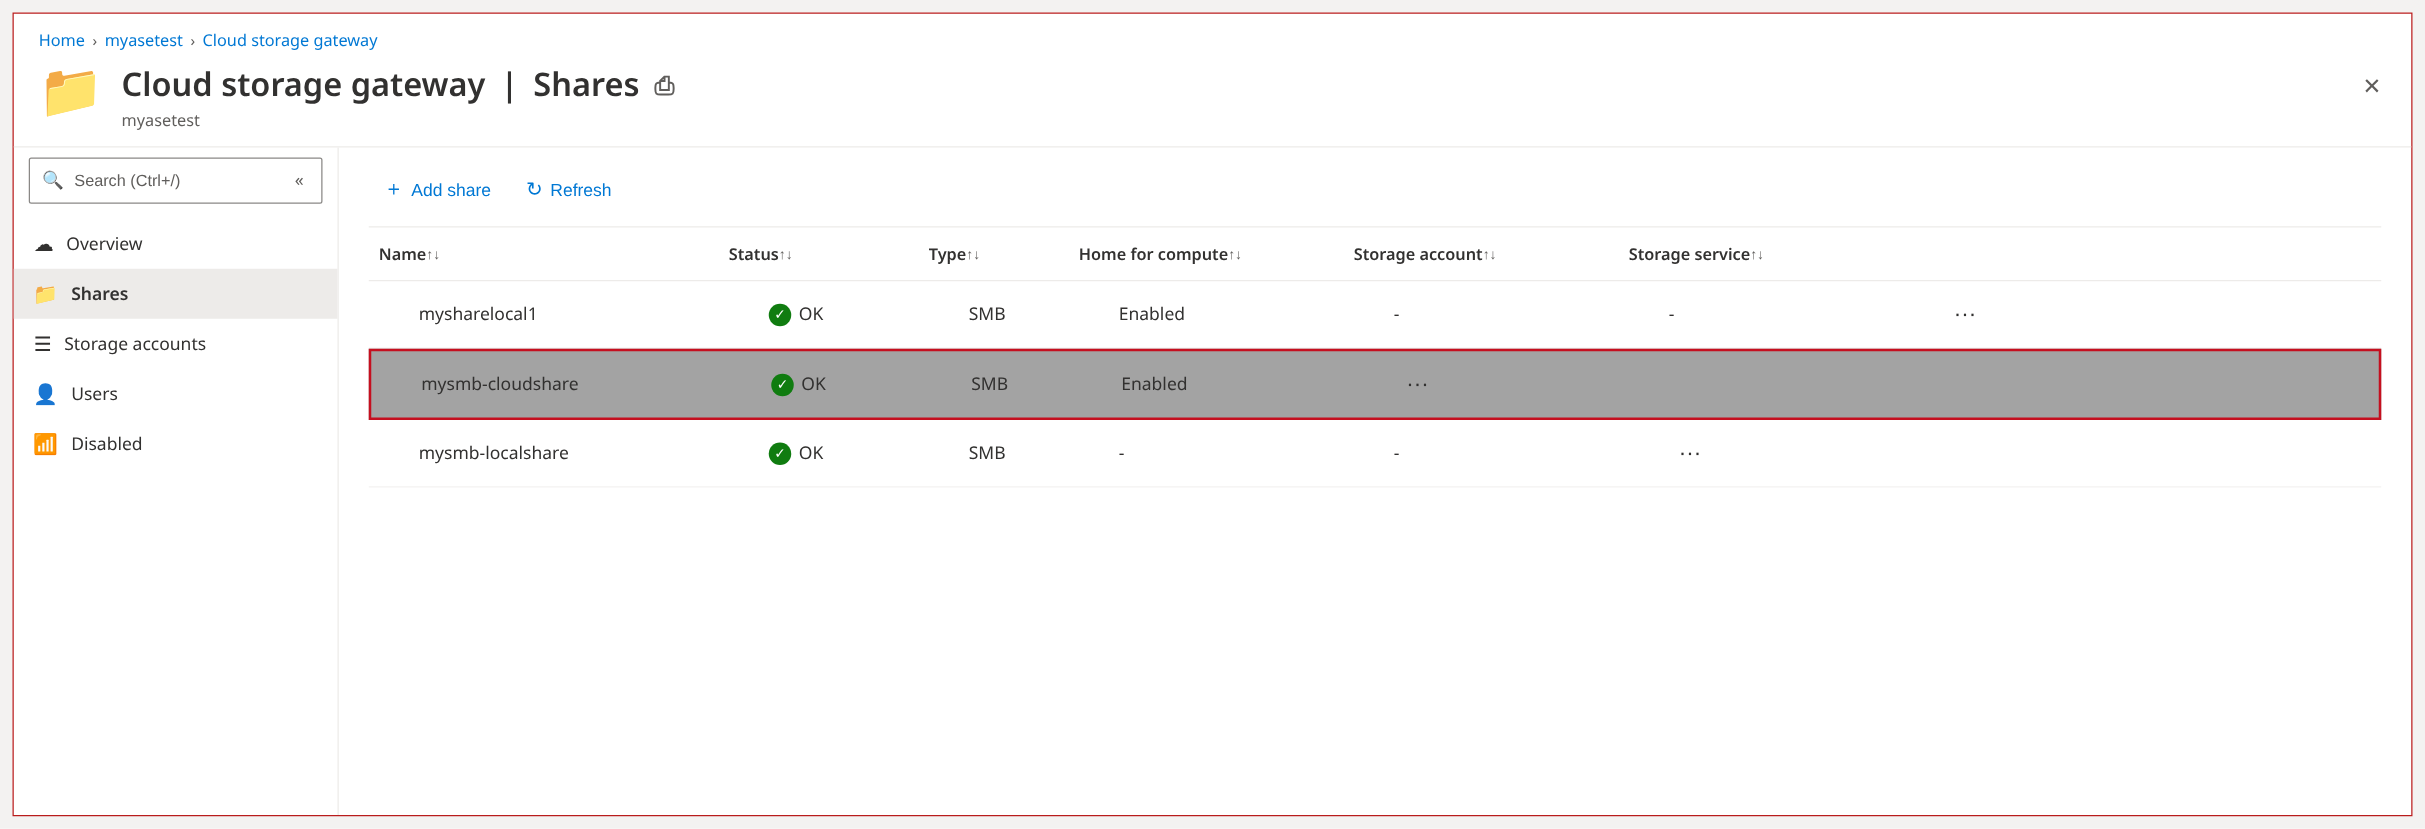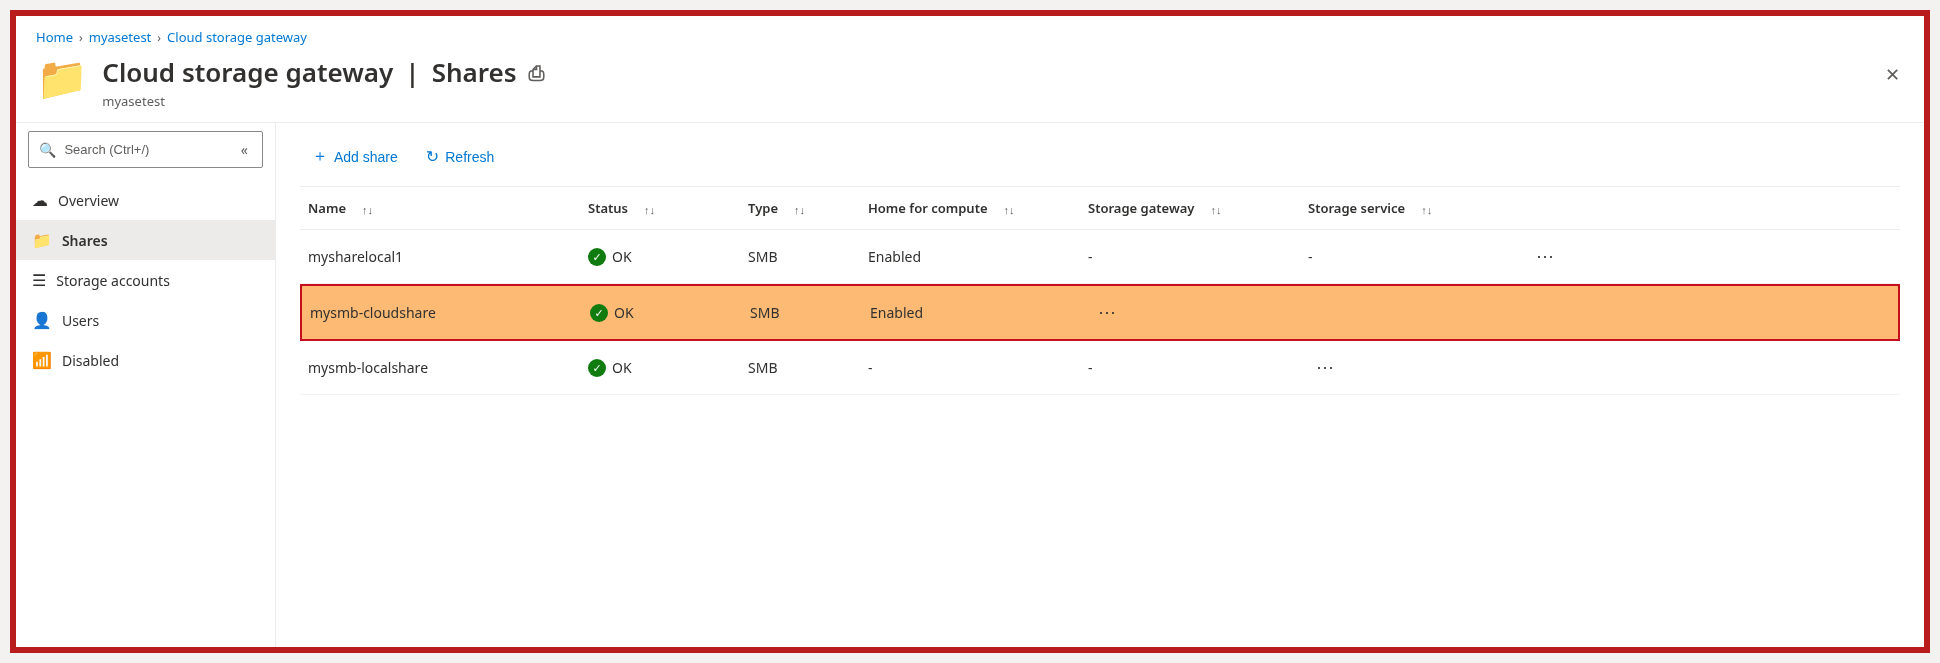--- a/index.html
+++ b/index.html
@@ -7,21 +7,21 @@
       font-family: 'Segoe UI', system-ui, -apple-system, sans-serif;
       font-size: 14px;
       background: #f3f2f1;
       color: #323130;
       width: 1940px;
       min-height: 663px;
     }
     .main-container {
       background: #ffffff;
       margin: 10px;
-      border: 6px solid #b91c1c;
+      border: 1px solid #b91c1c;
       display: flex;
       flex-direction: column;
       min-height: 643px;
     }
     .breadcrumb-bar {
       padding: 12px 20px 0 20px;
       display: flex;
       align-items: center;
       gap: 6px;
       font-size: 13px;
@@ -162,43 +162,44 @@
       display: grid;
       grid-template-columns: 280px 160px 120px 220px 220px 220px 60px;
       border-bottom: 1px solid #edebe9;
       padding: 8px 0;
     }
     .th {
       font-weight: 600;
       font-size: 13px;
       color: #323130;
       display: flex;
-      align-items: flex-end;
-      gap: 16px;
+      align-items: center;
+      gap: 0;
       padding: 4px 8px;
     }
     .sort-icon { font-size: 11px; color: #605e5c; }
     .table-row {
       display: grid;
       grid-template-columns: 280px 160px 120px 220px 220px 220px 60px;
       border-bottom: 1px solid #f3f2f1;
       padding: 2px 0;
       align-items: center;
     }
     .table-row.highlighted {
       border: 2px solid #c50f1f;
-      background: #fdba74;
+      background: #a3a3a3;
     }
     .td {
       padding: 10px 8px;
       font-size: 14px;
       color: #323130;
       display: flex;
       align-items: center;
       gap: 6px;
+      margin-left: 32px;
     }
     .status-ok {
       display: flex;
       align-items: center;
       gap: 6px;
     }
     .check-circle {
       width: 18px;
       height: 18px;
       border-radius: 50%;
@@ -315,21 +316,21 @@
           </div>
           <div class="th">
             <span>Type</span>
             <span class="sort-icon">↑↓</span>
           </div>
           <div class="th">
             <span>Home for compute</span>
             <span class="sort-icon">↑↓</span>
           </div>
           <div class="th">
-            <span>Storage gateway</span>
+            <span>Storage account</span>
             <span class="sort-icon">↑↓</span>
           </div>
           <div class="th">
             <span>Storage service</span>
             <span class="sort-icon">↑↓</span>
           </div>
           <div class="th"></div>
         </div>
 
         <div class="table-row">

